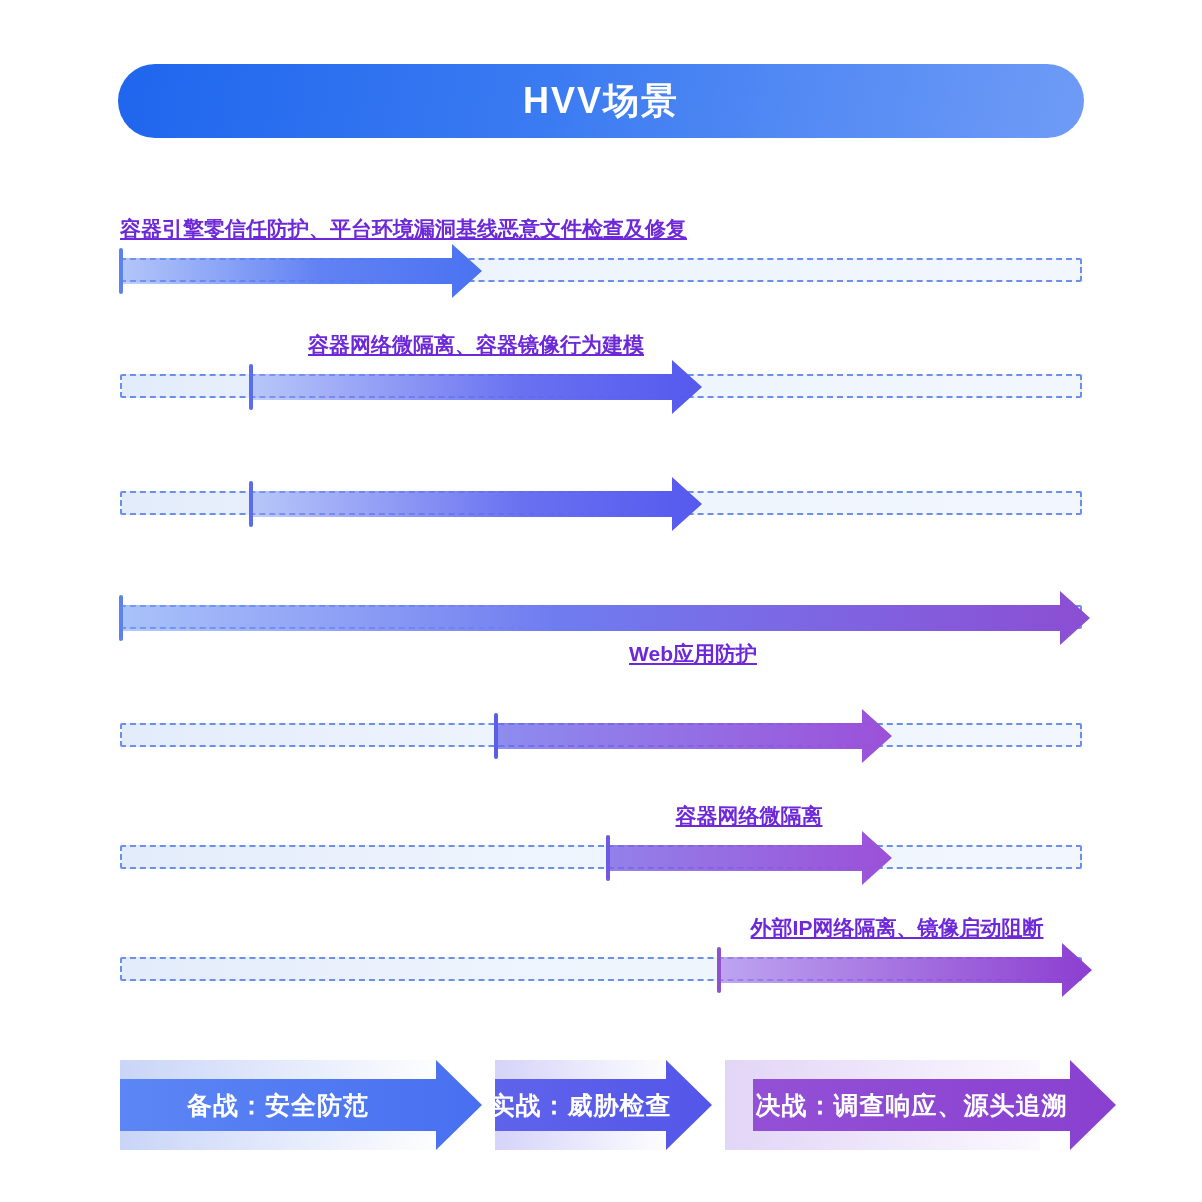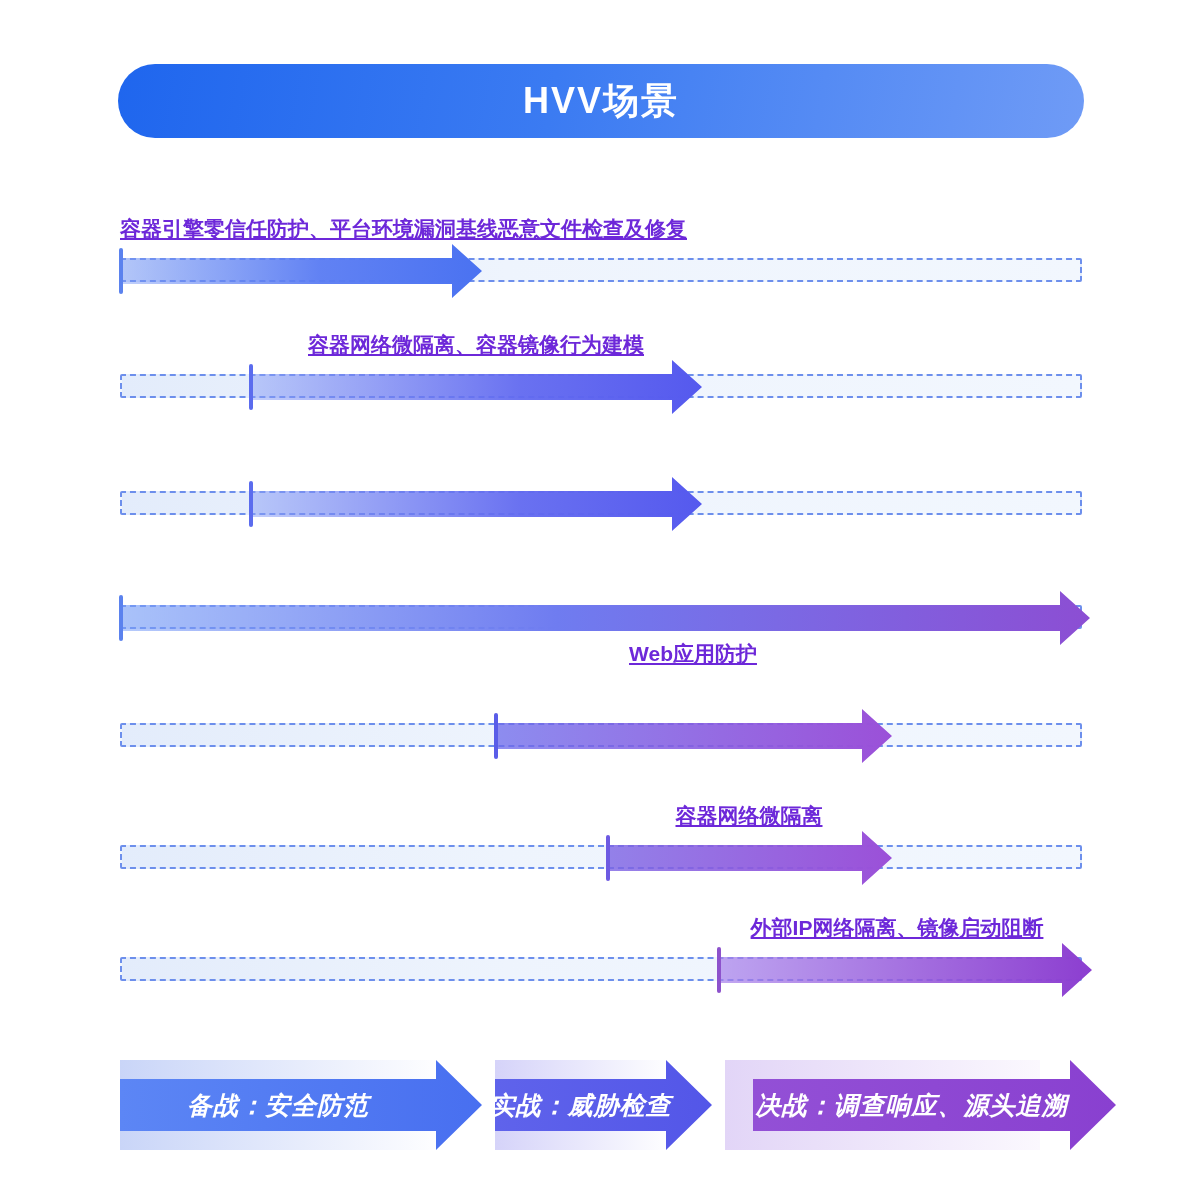--- a/index.html
+++ b/index.html
@@ -82,21 +82,21 @@
     position:absolute;top:1060px;height:90px;
   }
   .phase-bg.p1{left:120px;width:318px;background:linear-gradient(90deg,#c9d5f8 0%,#fefeff 100%);}
   .phase-bg.p2{left:495px;width:173px;background:linear-gradient(90deg,#d5d3f9 0%,#fefeff 100%);}
   .phase-bg.p3{left:725px;width:315px;background:linear-gradient(90deg,#e2d5f7 0%,#fbf8fe 100%);}
 
   .phase-arrow{
     position:absolute;top:1060px;height:90px;
     clip-path:polygon(0 21%,calc(100% - 46px) 21%,calc(100% - 46px) 0,100% 50%,calc(100% - 46px) 100%,calc(100% - 46px) 79%,0 79%);
     display:flex;align-items:center;justify-content:center;
-    color:#ffffff;font-size:25px;font-weight:700;letter-spacing:1px;white-space:nowrap;font-style:italic;
+    color:#ffffff;font-size:25px;font-weight:700;letter-spacing:1px;white-space:nowrap;
   }
   .phase-arrow span{display:block;padding-right:46px;}
   .phase-arrow.p1{left:120px;width:362px;background:linear-gradient(90deg,#5c86f5 0%,#486ff0 100%);}
   .phase-arrow.p2{left:495px;width:217px;background:linear-gradient(90deg,#5f63eb 0%,#5356e8 100%);}
   .phase-arrow.p3{left:725px;width:363px;background:linear-gradient(90deg,#9350d6 0%,#8940d0 100%);margin-left:28px;}
 </style>
 </head>
 <body>
 
 <div class="canvas">

